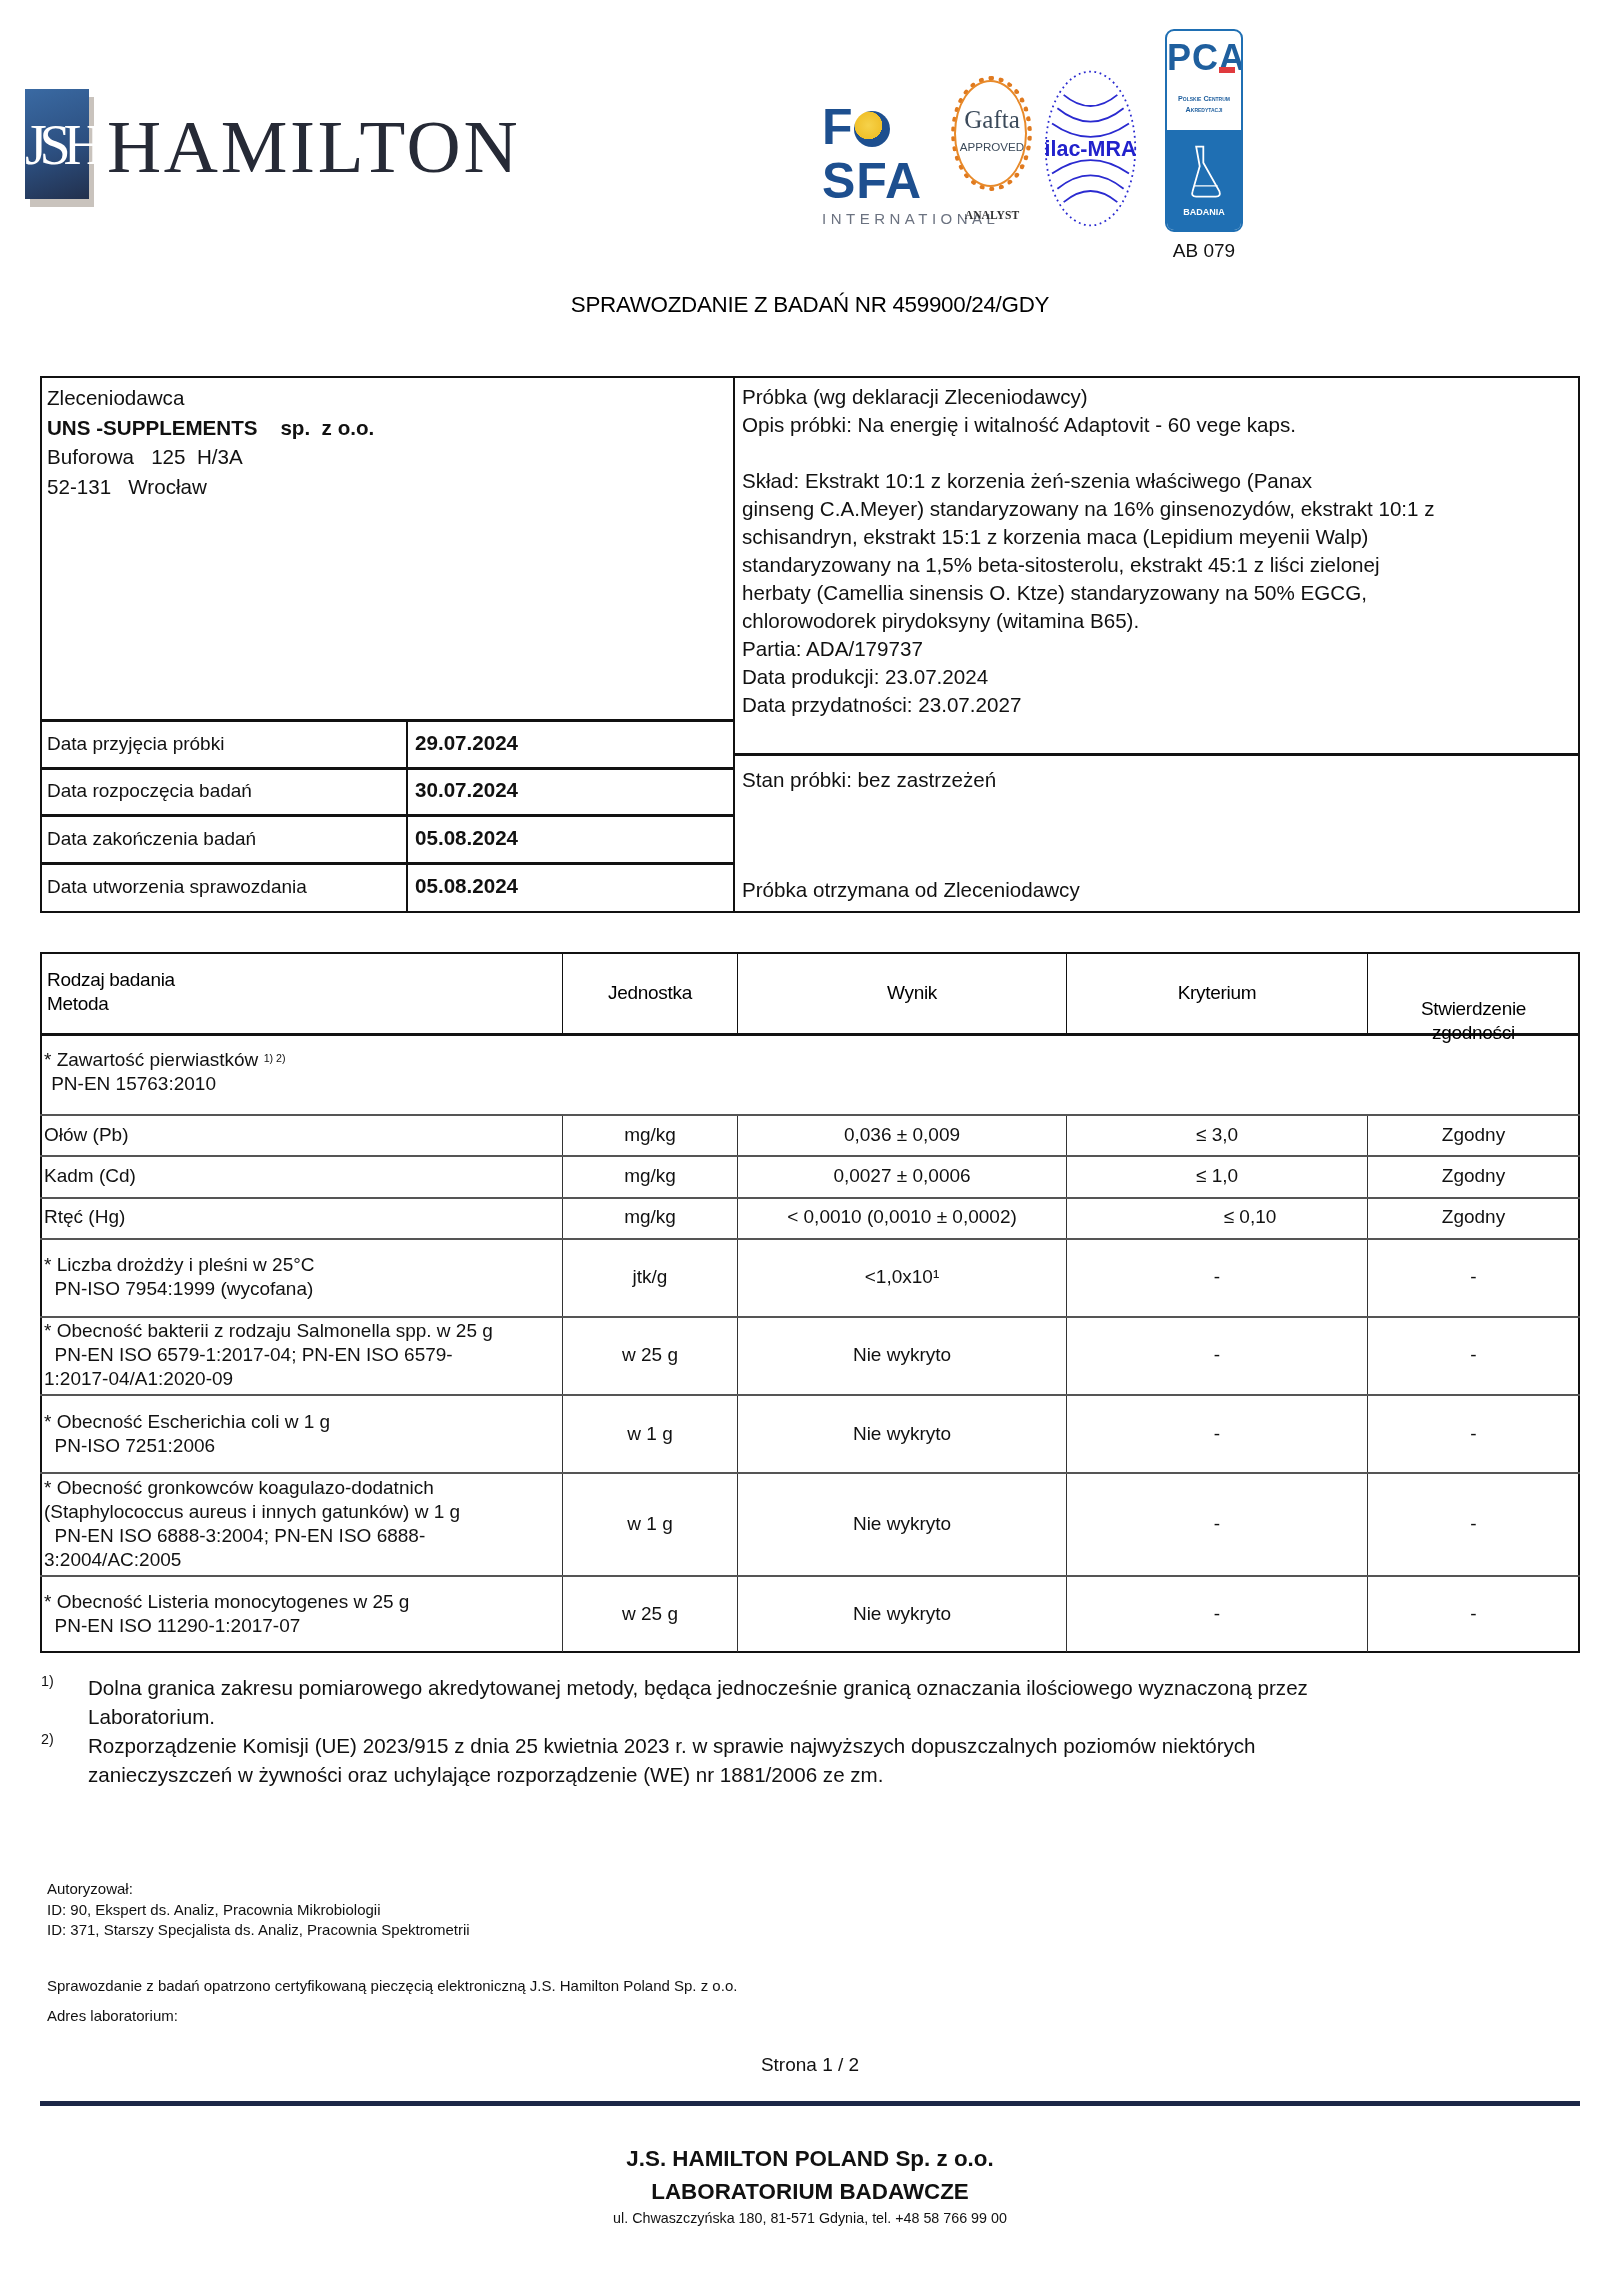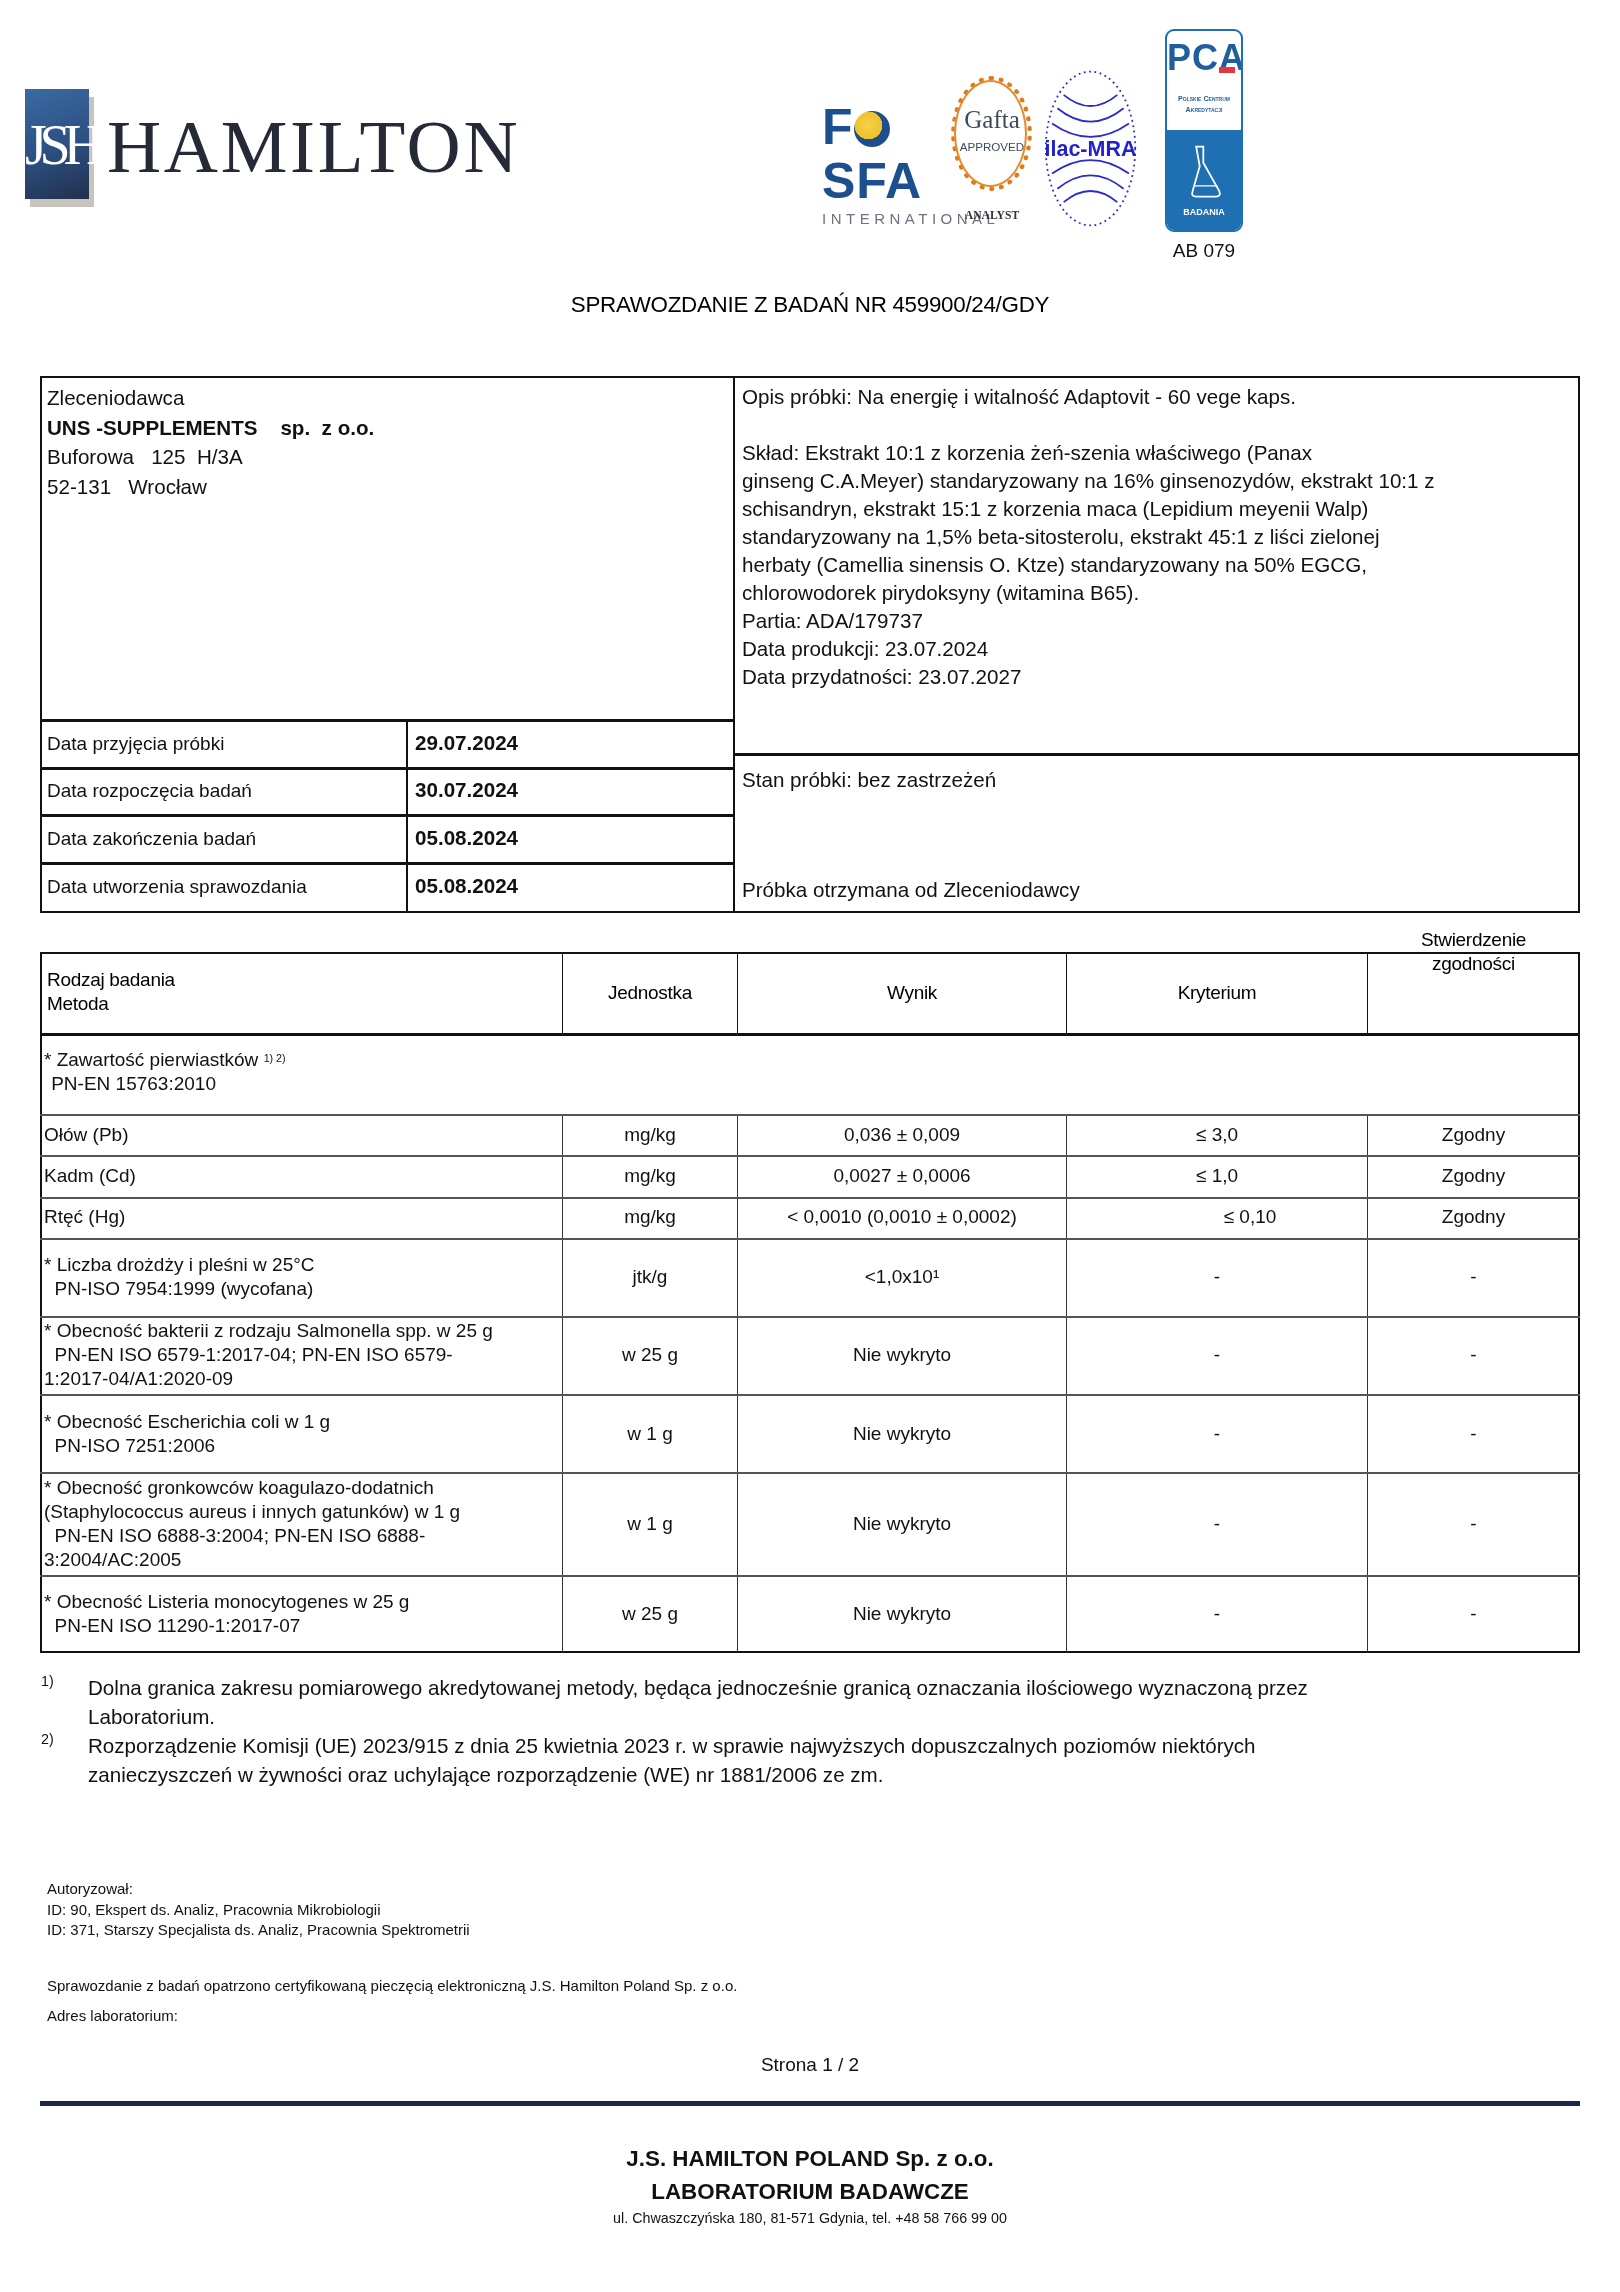--- a/index.html
+++ b/index.html
@@ -159,20 +159,21 @@
 <div class="abs date-label" style="top:733px">Data przyjęcia próbki</div>
 <div class="abs date-val" style="top:731px">29.07.2024</div>
 <div class="abs date-label" style="top:780px">Data rozpoczęcia badań</div>
 <div class="abs date-val" style="top:778px">30.07.2024</div>
 <div class="abs date-label" style="top:828px">Data zakończenia badań</div>
 <div class="abs date-val" style="top:826px">05.08.2024</div>
 <div class="abs date-label" style="top:876px">Data utworzenia sprawozdania</div>
 <div class="abs date-val" style="top:874px">05.08.2024</div>
 
 <div class="abs info-right">
+  <p>Próbka (wg deklaracji Zleceniodawcy)</p>
   <p>Opis próbki: Na energię i witalność Adaptovit - 60 vege kaps.</p>
   <div class="gap"></div>
   <p>Skład: Ekstrakt 10:1 z korzenia żeń-szenia właściwego (Panax</p>
   <p>ginseng C.A.Meyer) standaryzowany na 16% ginsenozydów, ekstrakt 10:1 z</p>
   <p>schisandryn, ekstrakt 15:1 z korzenia maca (Lepidium meyenii Walp)</p>
   <p>standaryzowany na 1,5% beta-sitosterolu, ekstrakt 45:1 z liści zielonej</p>
   <p>herbaty (Camellia sinensis O. Ktze) standaryzowany na 50% EGCG,</p>
   <p>chlorowodorek pirydoksyny (witamina B65).</p>
   <p>Partia: ADA/179737</p>
   <p>Data produkcji: 23.07.2024</p>
@@ -204,21 +205,21 @@
 <div class="abs res-hline" style="top:1472px"></div>
 <div class="abs res-hline" style="top:1575px"></div>
 
 <div class="abs th th-left" style="left:47px; top:968px;">
   <div>Rodzaj badania</div>
   <div>Metoda</div>
 </div>
 <div class="abs th" style="left:562px; width:176px; top:981px;">Jednostka</div>
 <div class="abs th" style="left:737px; width:330px; top:981px;padding-left:20px;">Wynik</div>
 <div class="abs th" style="left:1066px; width:302px; top:981px;">Kryterium</div>
-<div class="abs th" style="left:1367px; width:213px; top:928px;">
+<div class="abs th" style="left:1367px; width:213px; top:997px;">
   <div>Stwierdzenie</div>
   <div>zgodności</div>
 </div>
 
 <div class="abs cell" style="left:44px; top:1048px;">
   <div><span>* Zawartość pierwiastków</span> <span class="sup">1) 2)</span></div>
   <div style="padding-left:7.2px">PN-EN 15763:2010</div>
 </div>
 
 <div id="rows">

